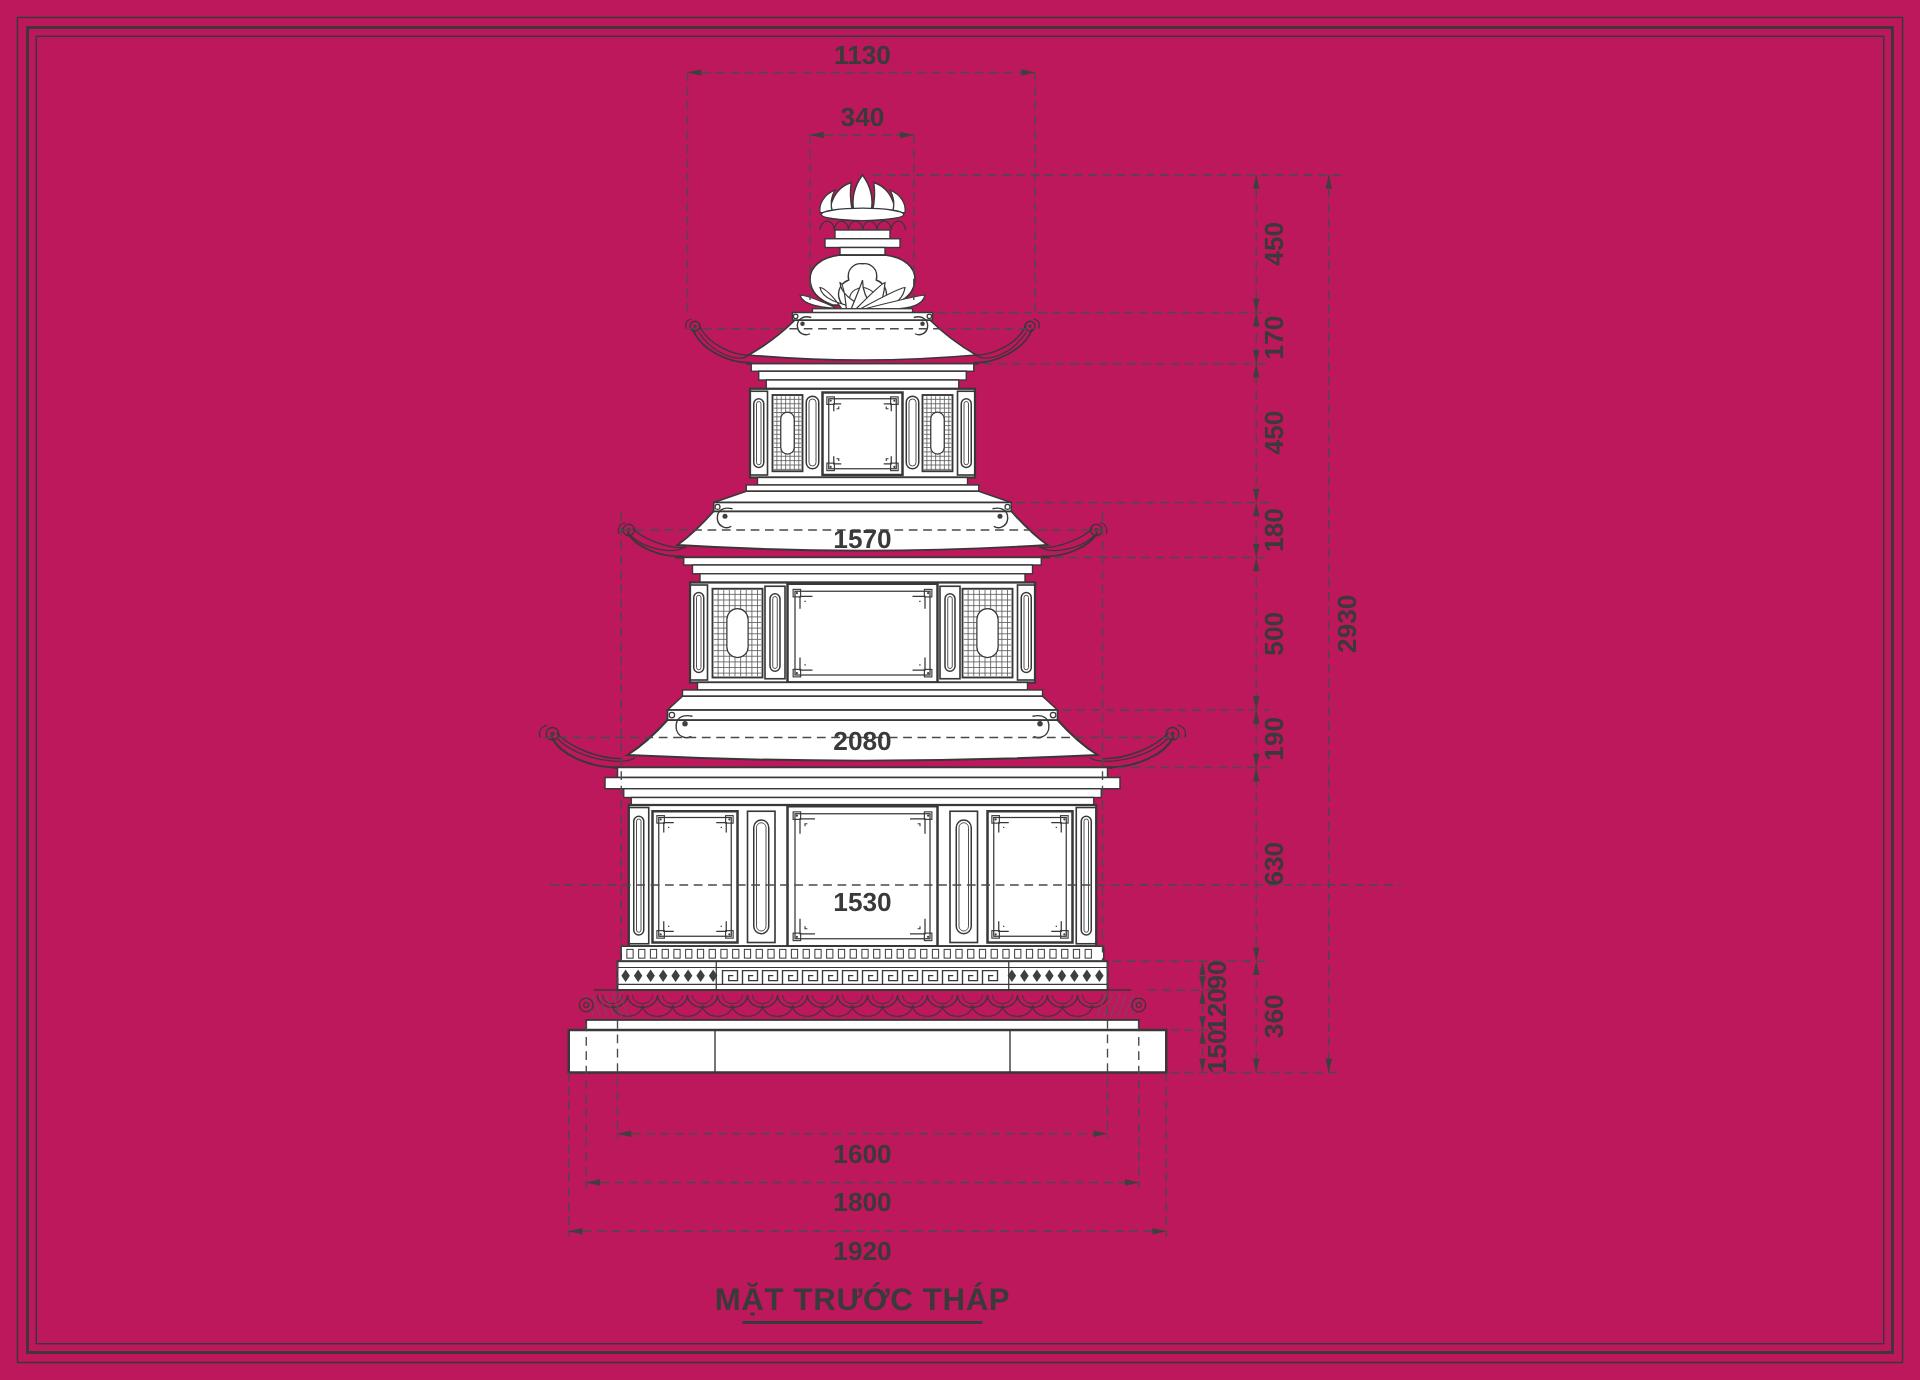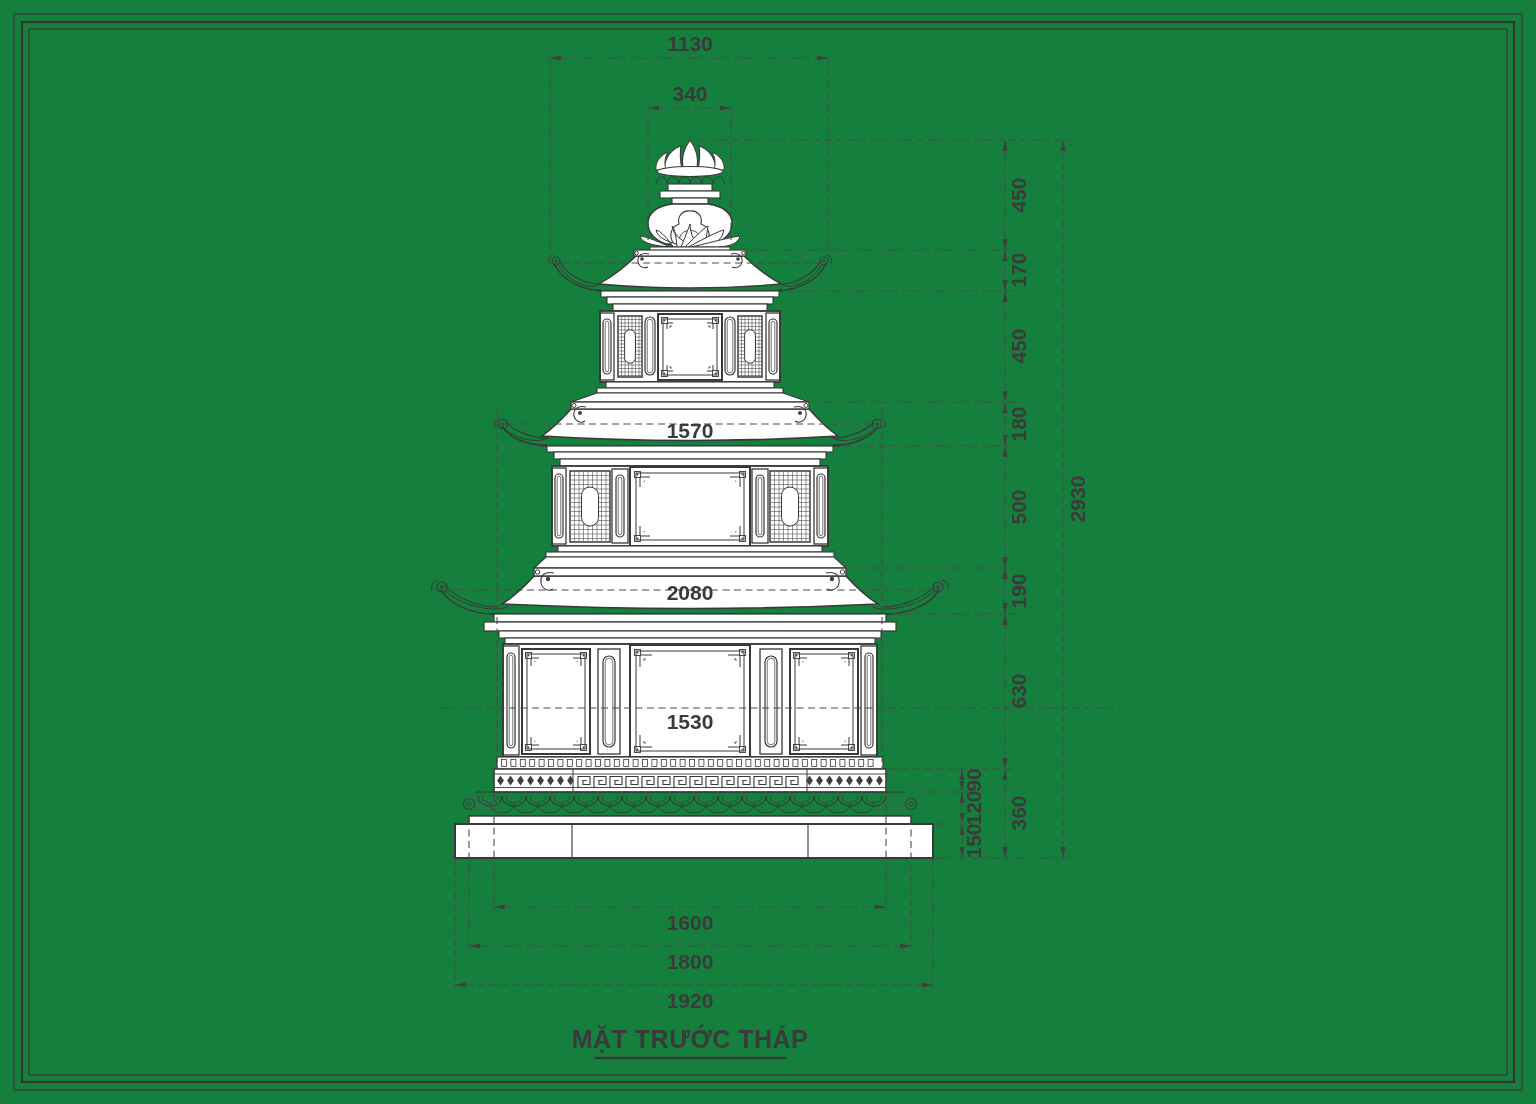--- a/index.html
+++ b/index.html
@@ -1,16 +1,16 @@
 <!DOCTYPE html>
 <html><head>
 <meta charset="utf-8">
 <style>
   html,body{margin:0;padding:0;background:#e8e8e8;}
-  .page{width:1536px;height:1104px;background:#15803d;position:relative;margin:0 auto;overflow:hidden;}
+  .page{width:1536px;height:1104px;background:#be185d;position:relative;margin:0 auto;overflow:hidden;}
   svg{display:block;}
   .n{fill:none;stroke:#383838;}
   .s{fill:#ffffff;stroke:#383838;}
   .f{fill:#3f3f3f;stroke:none;}
   .hair{stroke:#5a5a5a;stroke-width:.65;}
   .d{stroke:#4a4a4a;stroke-width:1.1;stroke-dasharray:7 4.5;fill:none;}
   text{font-family:"Liberation Sans","DejaVu Sans",sans-serif;}
   .t{font-size:21px;font-weight:bold;fill:#3a3a3a;text-anchor:middle;}
   .ttl{font-size:25px;font-weight:bold;fill:#3a3a3a;text-anchor:middle;letter-spacing:.5px;}
 </style>

